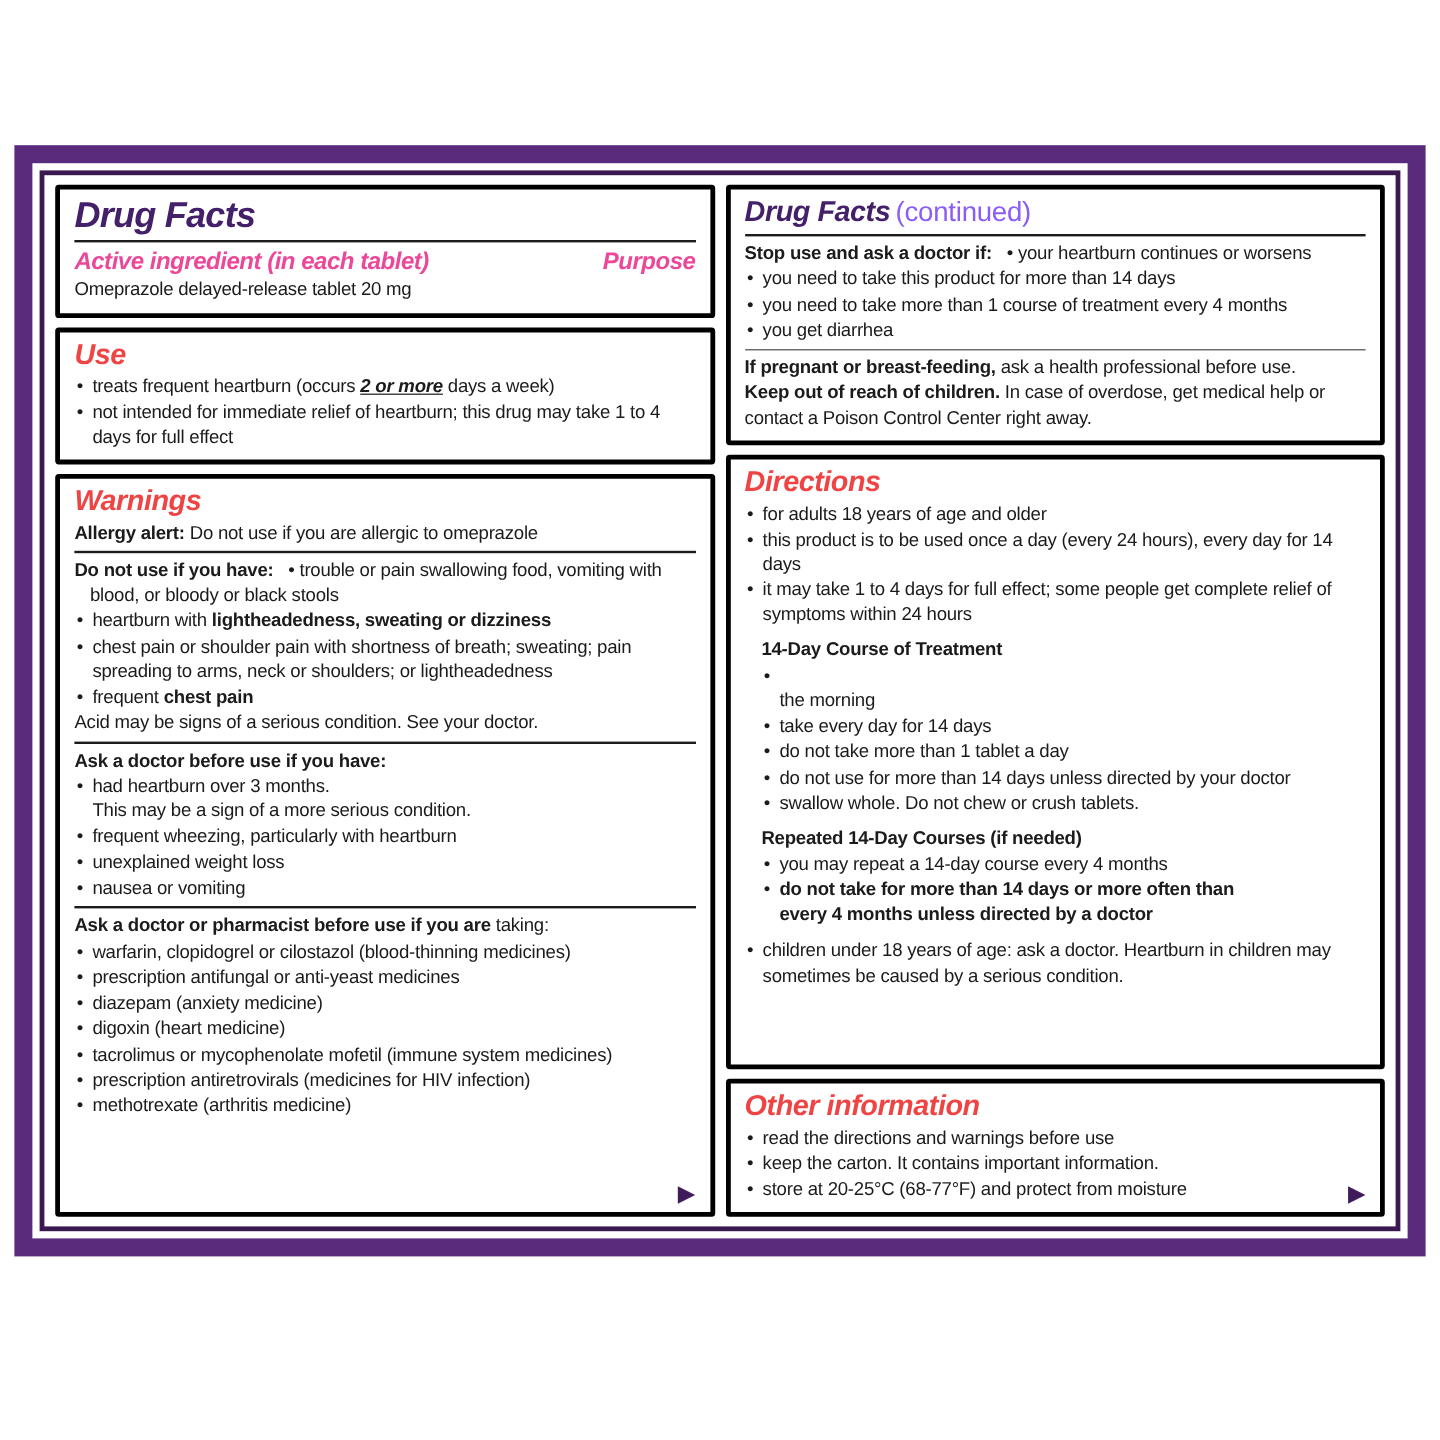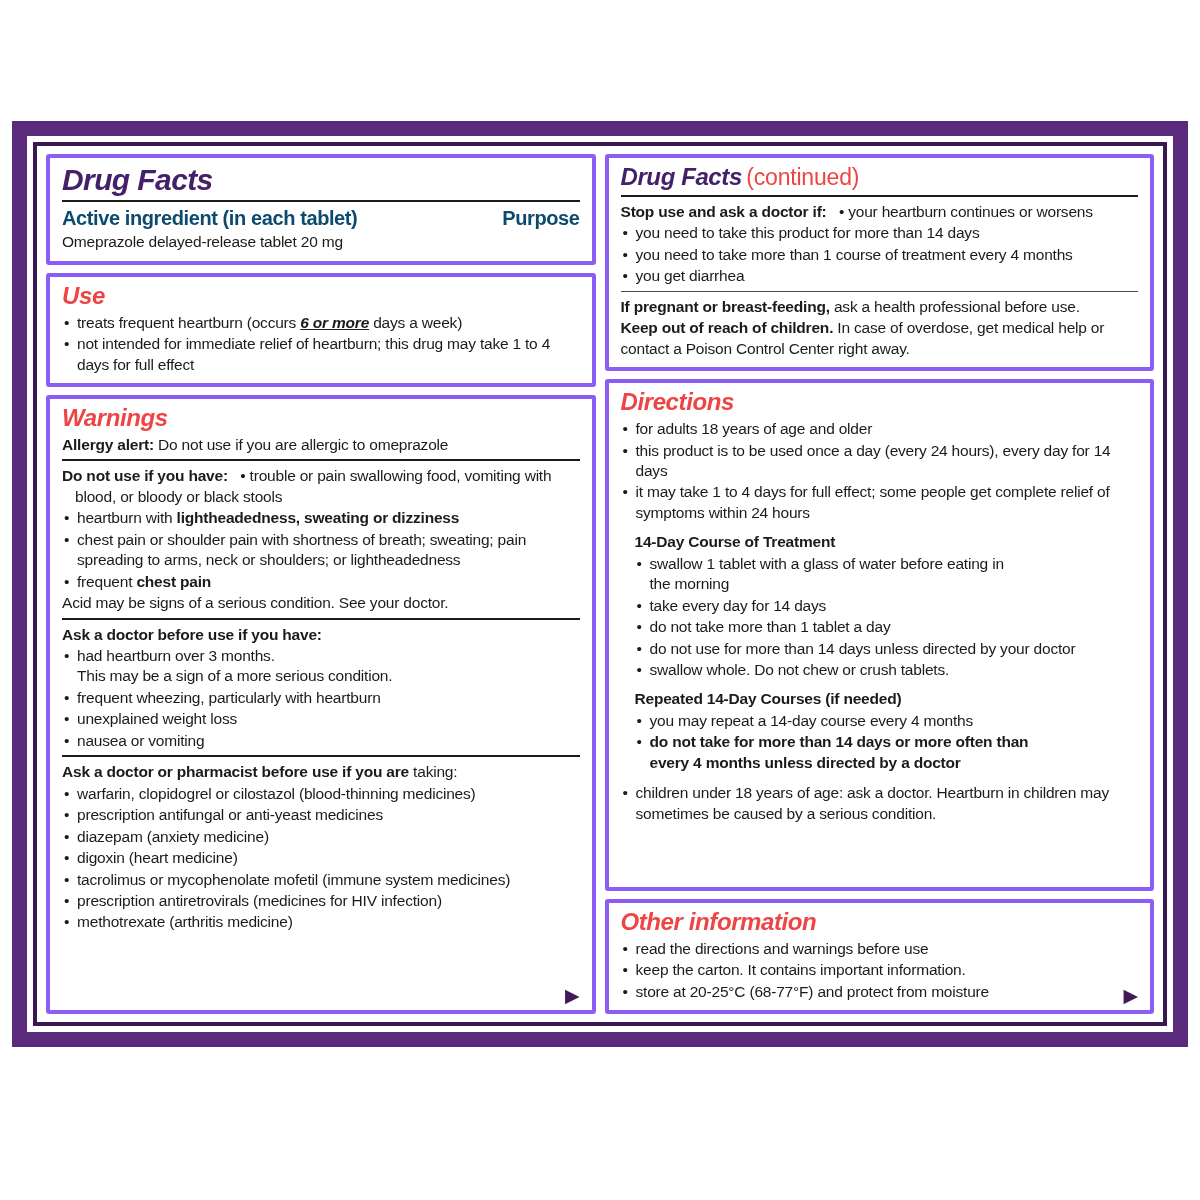--- a/index.html
+++ b/index.html
@@ -3,36 +3,36 @@
 <meta charset="utf-8">
 <style>
   html,body{margin:0;padding:0;background:#ffffff;}
   .canvas{position:relative;width:1200px;height:1200px;background:#ffffff;overflow:hidden;
           font-family:"Liberation Sans","DejaVu Sans",sans-serif;color:#1b1b1b;}
   .label{position:absolute;left:12px;top:121px;width:1176px;height:926px;box-sizing:border-box;
          border:15px solid #5a2a7d;background:#ffffff;padding:6px;}
   .frame-inner{box-sizing:border-box;height:100%;border:4px solid #3a1850;padding:8px 9px;
                display:flex;gap:9px;background:#ffffff;}
   .col{flex:1 1 0;min-width:0;display:flex;flex-direction:column;gap:8px;}
-  .box{box-sizing:border-box;border:4px solid #8b5cf6;border-radius:3px;background:#ffffff;
+  .box{box-sizing:border-box;border:4px solid #000000;border-radius:3px;background:#ffffff;
        padding:5px 12px 7px;position:relative;}
   .grow{flex:1 1 auto;}
 
   .body-text{font-size:15.5px;line-height:1.32;letter-spacing:-0.2px;}
   .df-title{font-size:30px;font-weight:700;font-style:italic;color:#44206a;
             letter-spacing:-0.6px;line-height:1.08;padding-top:1px;}
   .df-title-sm{font-size:24px;font-weight:700;font-style:italic;color:#44206a;letter-spacing:-0.4px;}
-  .df-cont{font-size:23px;font-weight:400;font-style:normal;color:#ef4444;letter-spacing:-0.2px;}
+  .df-cont{font-size:23px;font-weight:400;font-style:normal;color:#8b5cf6;letter-spacing:-0.2px;}
   .sec-title{font-size:24px;font-weight:700;font-style:italic;color:#ef4444;
              letter-spacing:-0.4px;line-height:1.12;margin:1px 0 3px;}
   .rule{border:none;border-top:2px solid #1b1b1b;margin:4px 0 5px;}
   .rule-thin{border:none;border-top:1.5px solid #4a4a4a;margin:4px 0 5px;}
 
   .ai-head-row{display:flex;justify-content:space-between;align-items:center;
-               font-size:20px;font-weight:700;color:#0c4a6e;
+               font-size:20px;font-weight:700;font-style:italic;color:#ec4899;
                letter-spacing:-0.4px;margin:2px 0 2px;}
   .equiv-row{display:flex;align-items:baseline;}
   .equiv-dots{flex:1 1 auto;overflow:hidden;white-space:nowrap;padding:0 5px;}
   .equiv-val{white-space:nowrap;}
 
   .li{position:relative;padding-left:15px;margin:1px 0;}
   .li::before{content:"\2022";position:absolute;left:2px;top:0;}
   .hang{padding-left:13px;text-indent:-13px;margin:1px 0;}
   .para{margin:1px 0;}
   .sub{margin-left:14px;}
@@ -60,21 +60,21 @@
           <div class="ai-head-row">
             <span>Active ingredient (in each tablet)</span>
             <span>Purpose</span>
           </div>
           <div class="body-text para">Omeprazole delayed-release tablet 20 mg</div>
         </div>
 
         <div class="box">
           <div class="sec-title">Use</div>
           <div class="body-text">
-            <div class="li"><span>treats frequent heartburn (occurs </span><span class="sb si su">6 or more</span><span> days a week)</span></div>
+            <div class="li"><span>treats frequent heartburn (occurs </span><span class="sb si su">2 or more</span><span> days a week)</span></div>
             <div class="li">not intended for immediate relief of heartburn; this drug may take 1 to 4 days for full effect</div>
           </div>
         </div>
 
         <div class="box grow">
           <div class="sec-title">Warnings</div>
           <div class="body-text para"><span class="sb">Allergy alert:</span><span> Do not use if you are allergic to omeprazole</span></div>
           <hr class="rule">
           <div class="body-text hang"><span class="sb">Do not use if you have:</span><span>&nbsp;&nbsp;&nbsp;• trouble or pain swallowing food, vomiting with blood, or bloody or black stools</span></div>
           <div class="body-text">
@@ -128,21 +128,21 @@
         <div class="box grow">
           <div class="sec-title">Directions</div>
           <div class="body-text">
             <div class="li">for adults 18 years of age and older</div>
             <div class="li">this product is to be used once a day (every 24 hours), every day for 14 days</div>
             <div class="li">it may take 1 to 4 days for full effect; some people get complete relief of symptoms within 24 hours</div>
           </div>
           <div class="sub">
             <div class="body-text sub-head">14-Day Course of Treatment</div>
             <div class="body-text">
-              <div class="li"><span>swallow 1 tablet with a glass of water before eating in</span><br><span>the morning</span></div>
+              <div class="li"><br><span>the morning</span></div>
               <div class="li">take every day for 14 days</div>
               <div class="li">do not take more than 1 tablet a day</div>
               <div class="li">do not use for more than 14 days unless directed by your doctor</div>
               <div class="li">swallow whole. Do not chew or crush tablets.</div>
             </div>
             <div class="body-text sub-head">Repeated 14-Day Courses (if needed)</div>
             <div class="body-text">
               <div class="li">you may repeat a 14-day course every 4 months</div>
               <div class="li"><span class="sb">do not take for more than 14 days or more often than</span><br><span class="sb">every 4 months unless directed by a doctor</span></div>
             </div>

